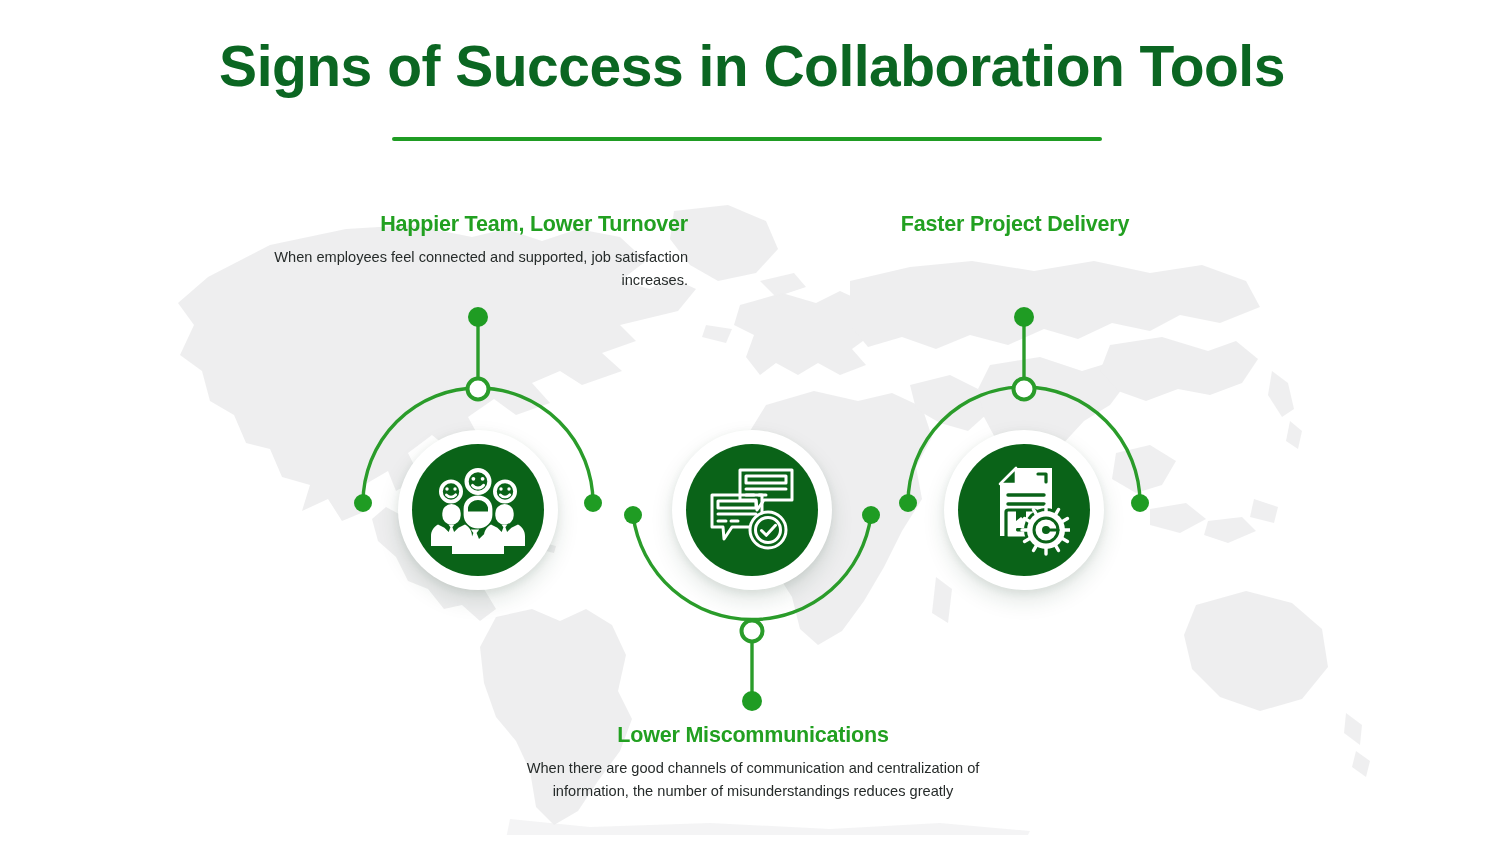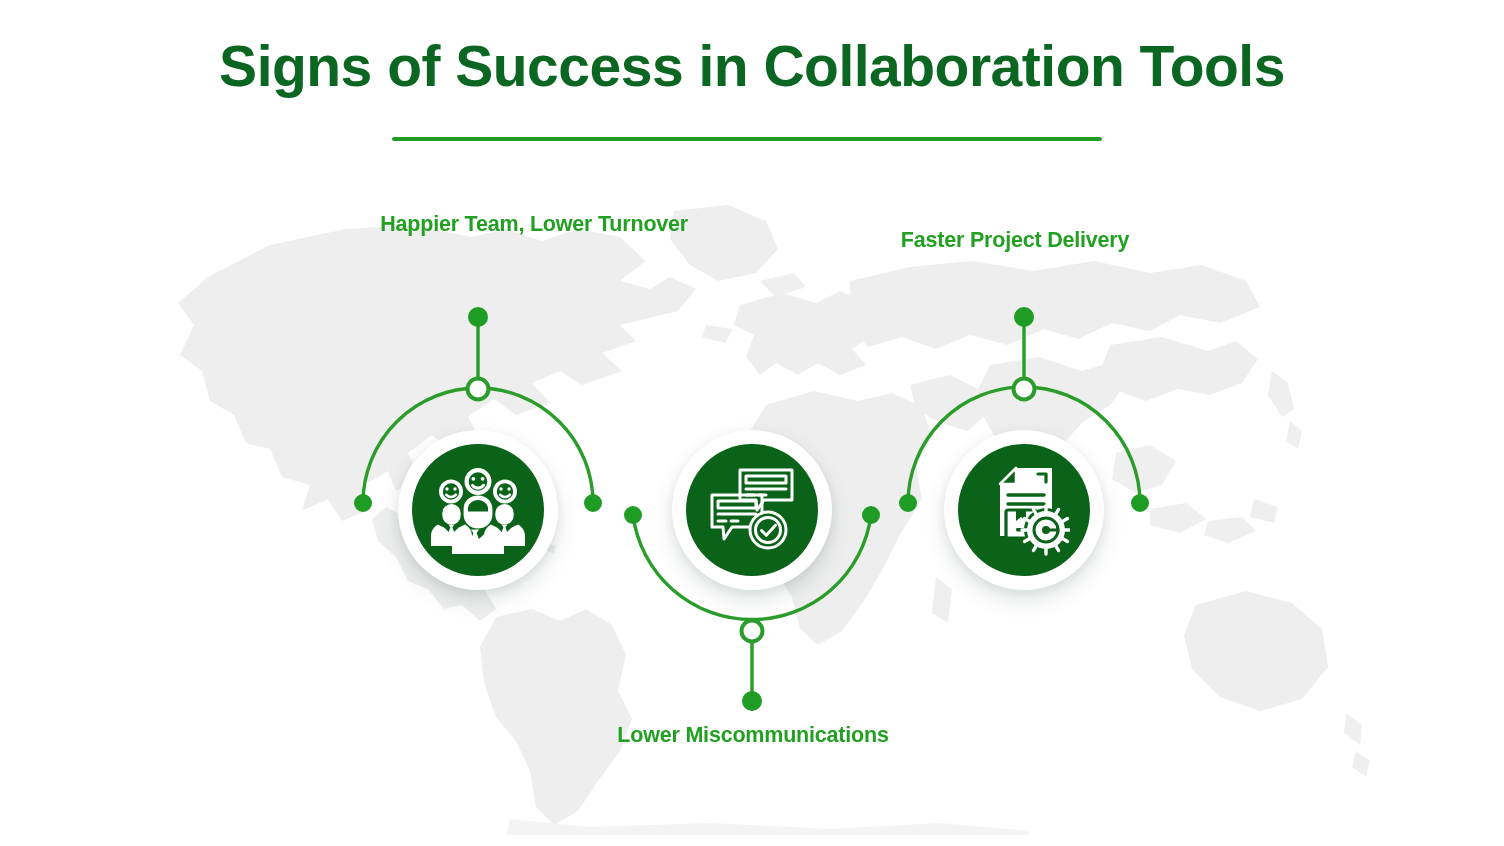--- a/index.html
+++ b/index.html
@@ -123,21 +123,21 @@
   .caption .c-desc {
     margin: 0;
     font-size: 14.6px;
     line-height: 1.62;
     color: #262b2a;
     font-family: "Liberation Sans", sans-serif;
   }
 
   #caption-1 { left: 268px; top: 212px; width: 420px; text-align: right; }
   #caption-2 { left: 487px; top: 723px; width: 532px; }
-  #caption-3 { left: 778px; top: 212px; width: 474px; margin-top: 16px; }
+  #caption-3 { left: 778px; top: 212px; width: 474px; }
 </style>
 </head>
 <body>
 
 <div id="canvas">
 
   <div id="worldmap">
     <svg viewBox="0 0 1230 650" xmlns="http://www.w3.org/2000/svg" aria-hidden="true">
       <g fill="#ededee">
 
@@ -354,23 +354,25 @@
           <circle cx="68" cy="66" r="12" fill="none" stroke="#0a6318" stroke-width="3"></circle>
           <circle cx="68" cy="66" r="4" fill="#0a6318"></circle>
           <line x1="68" y1="66" x2="80" y2="66" stroke="#0a6318" stroke-width="3.2" stroke-linecap="round"></line>
         </g>
       </svg>
     </div>
   </div>
 
   <div class="caption" id="caption-1">
     <p class="c-title">Happier Team, Lower Turnover</p>
+    <p class="c-desc">When employees feel connected and supported, job satisfaction increases.</p>
   </div>
 
   <div class="caption" id="caption-2">
     <p class="c-title">Lower Miscommunications</p>
+    <p class="c-desc">When there are good channels of communication and centralization of information, the number of misunderstandings reduces greatly</p>
   </div>
 
   <div class="caption" id="caption-3">
     <p class="c-title">Faster Project Delivery</p>
   </div>
 
 </div>
 
 </body></html>

